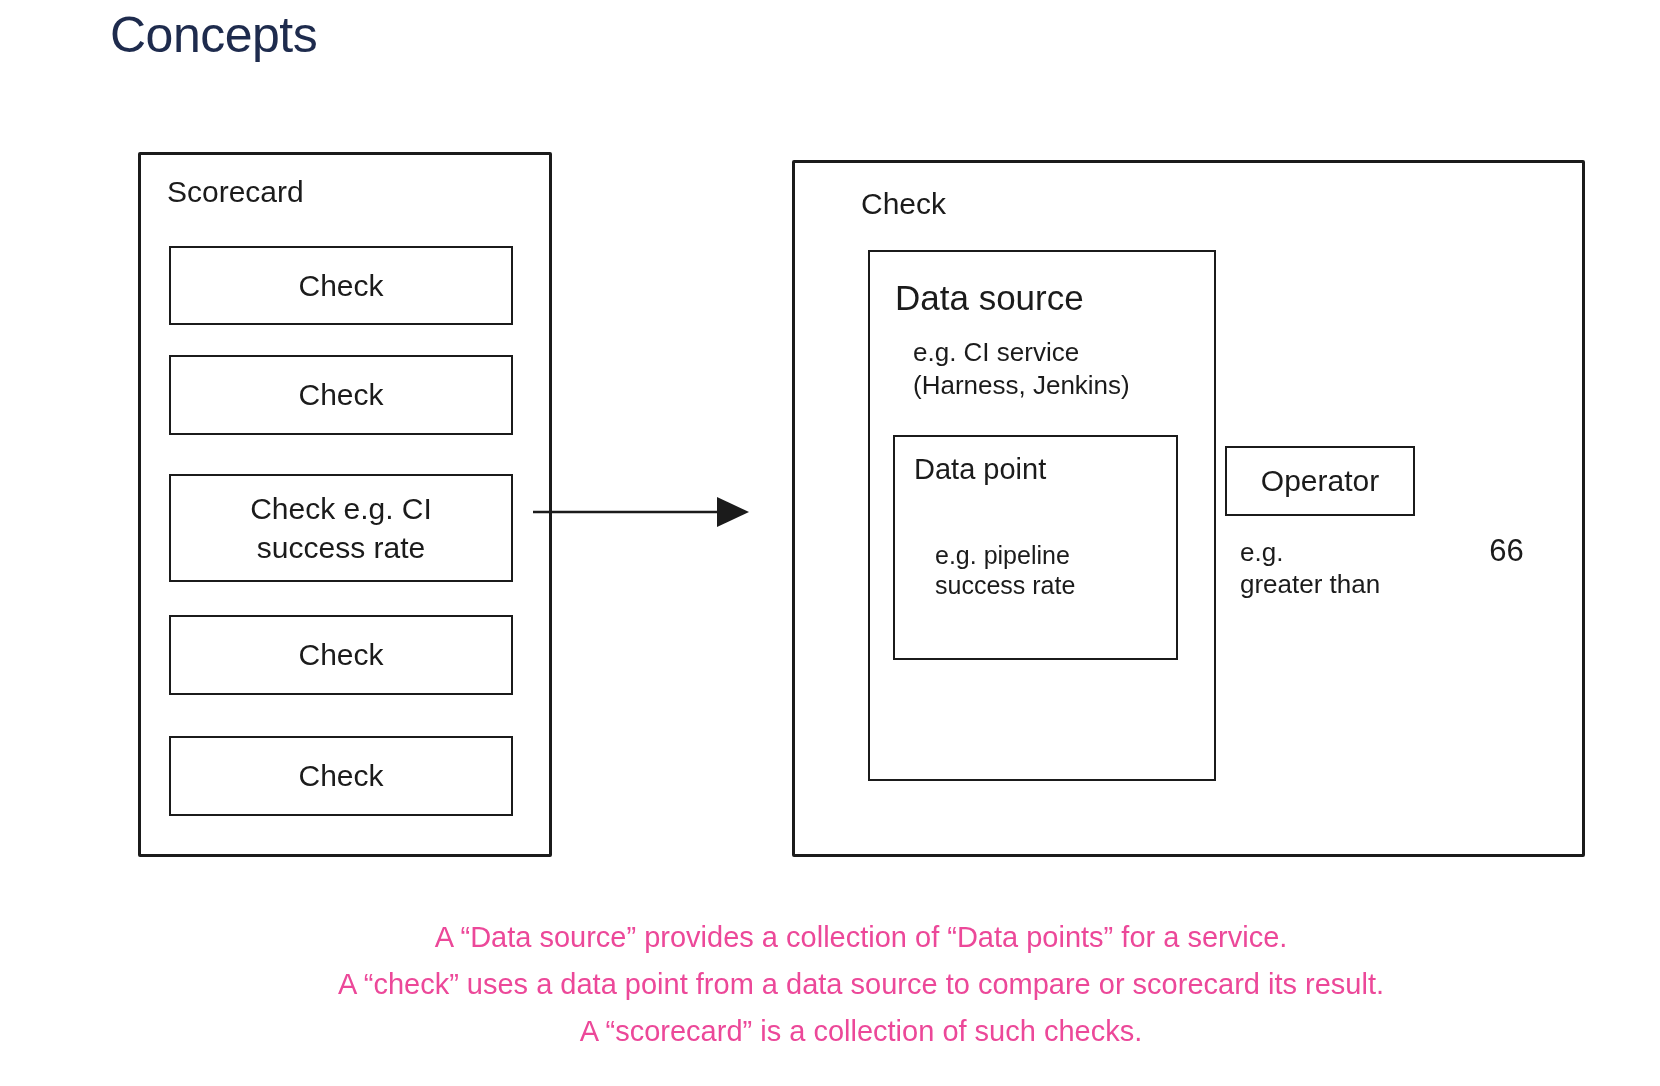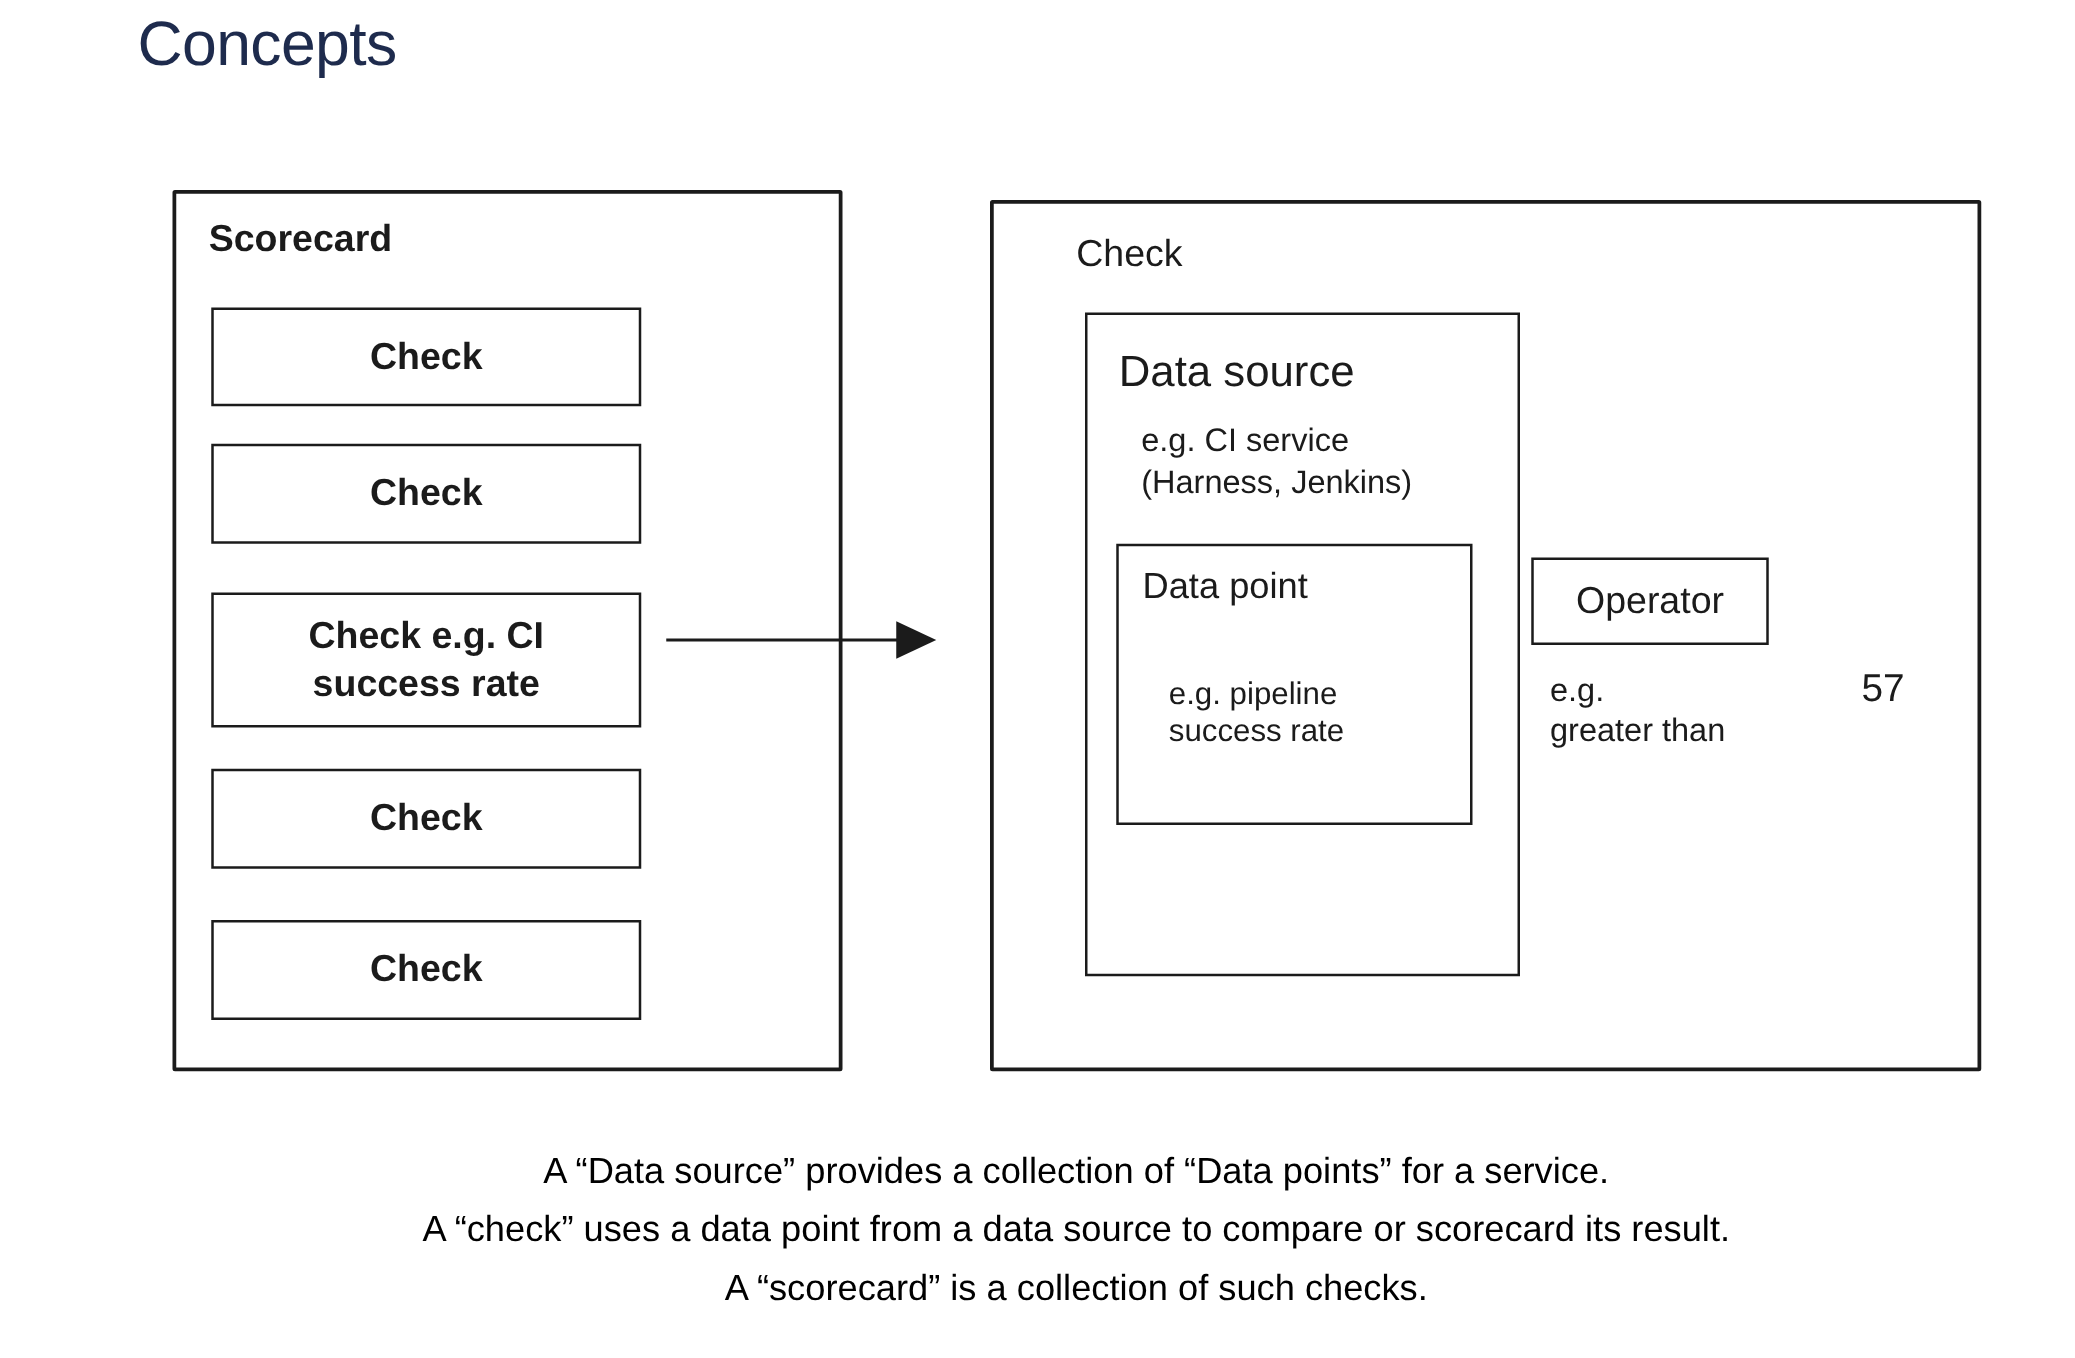--- a/index.html
+++ b/index.html
@@ -34,21 +34,21 @@
     position: absolute;
     box-sizing: border-box;
     background: #ffffff;
     border: 2.5px solid #1b1b1b;
     border-radius: 2px;
   }
   .outer {
     border-width: 3px;
   }
   
-  .scorecard-box { left: 138px; top: 152px; width: 536px; height: 705px; font-weight: bold; }
+  .scorecard-box { left: 138px; top: 152px; width: 414px; height: 705px; }
   .scorecard-label { position: absolute; left: 26px; top: 20px; font-size: 30px; }
   .check-item {
     position: absolute;
     left: 28px;
     width: 344px;
     box-sizing: border-box;
     border: 2.5px solid #1b1b1b;
     background: #fff;
     display: flex;
     align-items: center;
@@ -79,21 +79,21 @@
   .value-box { position: absolute; left: 642px; top: 286px; width: 139px; height: 63px; border: 2.5px solid #1b1b1b; background:#fff; box-sizing: border-box;
                display:flex; align-items:center; justify-content:center; font-size: 30px; }
   .value-example { position: absolute; left: 642px; top: 370px; width: 139px; text-align: center; font-size: 31px; }
   
   .caption {
     position: absolute;
     left: 62px;
     top: 914px;
     width: 1598px;
     text-align: center;
-    color: #000000;
+    color: #ec4899;
     font-size: 29px;
   }
   .caption p { margin: 0; line-height: 47px; }
 </style>
 </head>
 <body>
 
 <div class="page">
 
   <h1 class="title">Concepts</h1>
@@ -137,21 +137,21 @@
     </div>
 
     <div class="operator-box hand">
       <span>Operator</span>
     </div>
     <div class="hand operator-example">
       <div>e.g.</div>
       <div>greater than</div>
     </div>
 
-    <div class="hand value-example">57</div>
+    <div class="hand value-example">66</div>
   </div>
 
   <div class="caption">
     <p>A “Data source” provides a collection of “Data points” for a service.</p>
     <p>A “check” uses a data point from a data source to compare or scorecard its result.</p>
     <p>A “scorecard” is a collection of such checks.</p>
   </div>
 
 </div>
 

